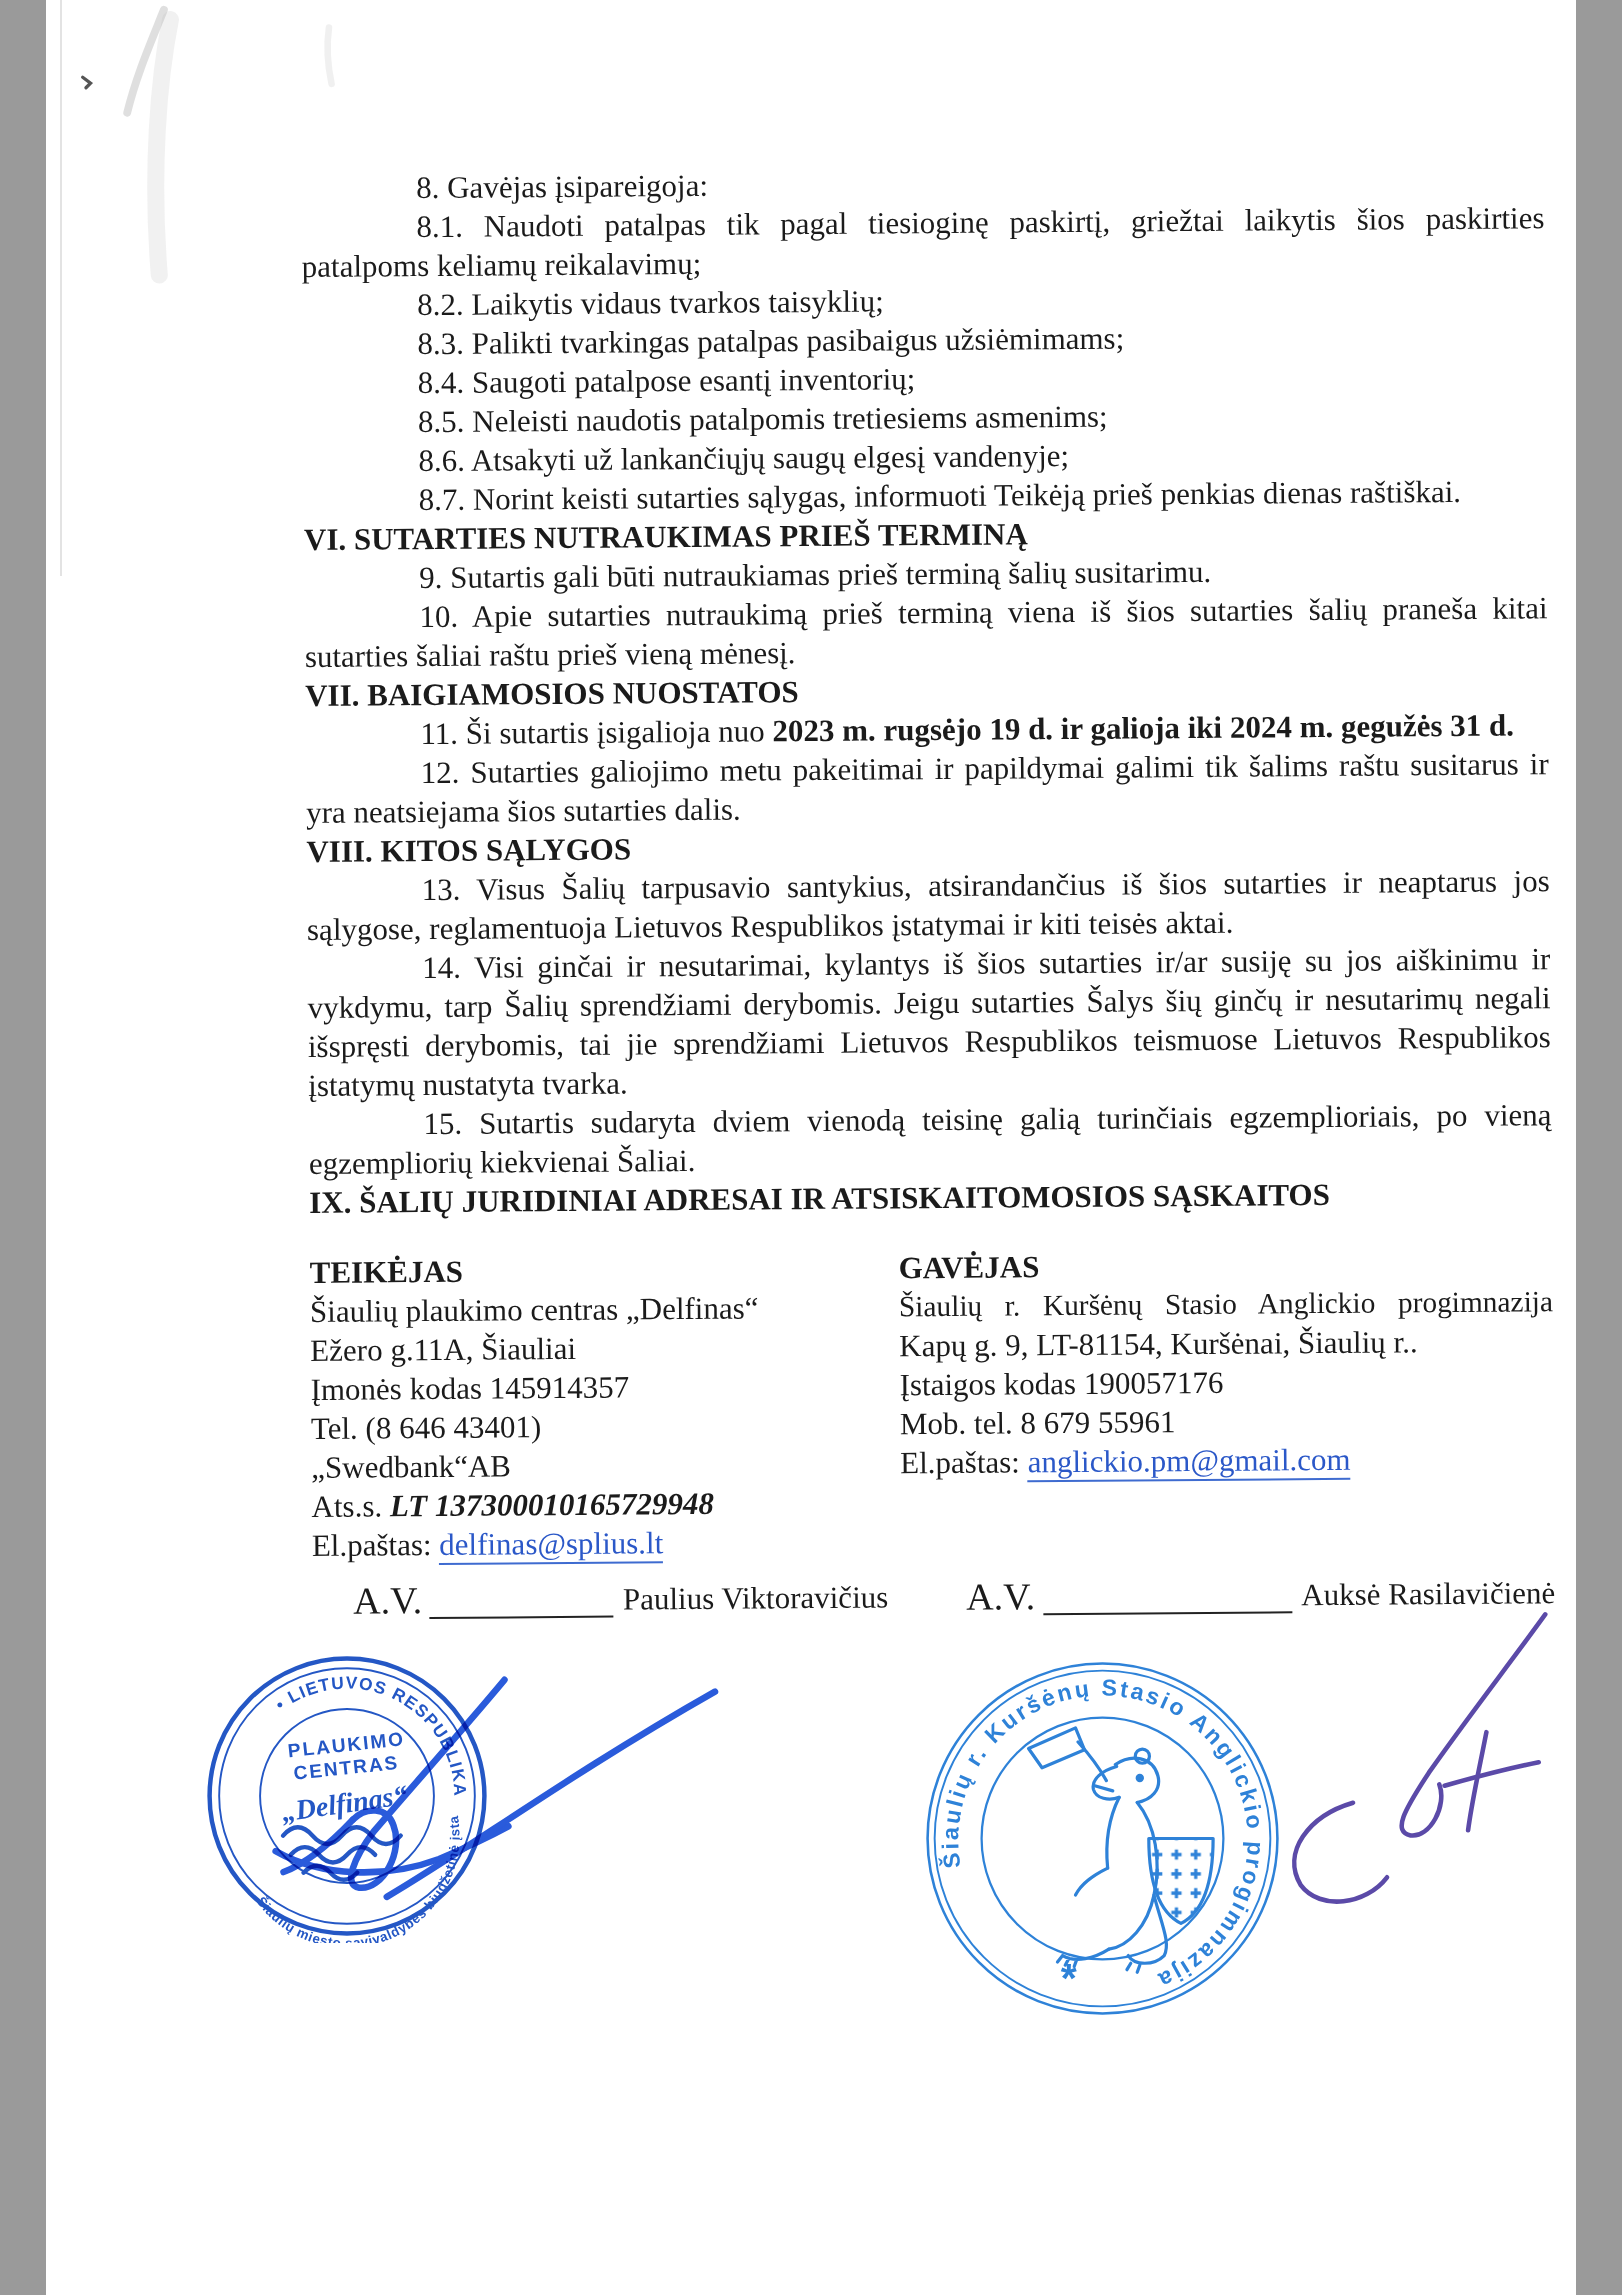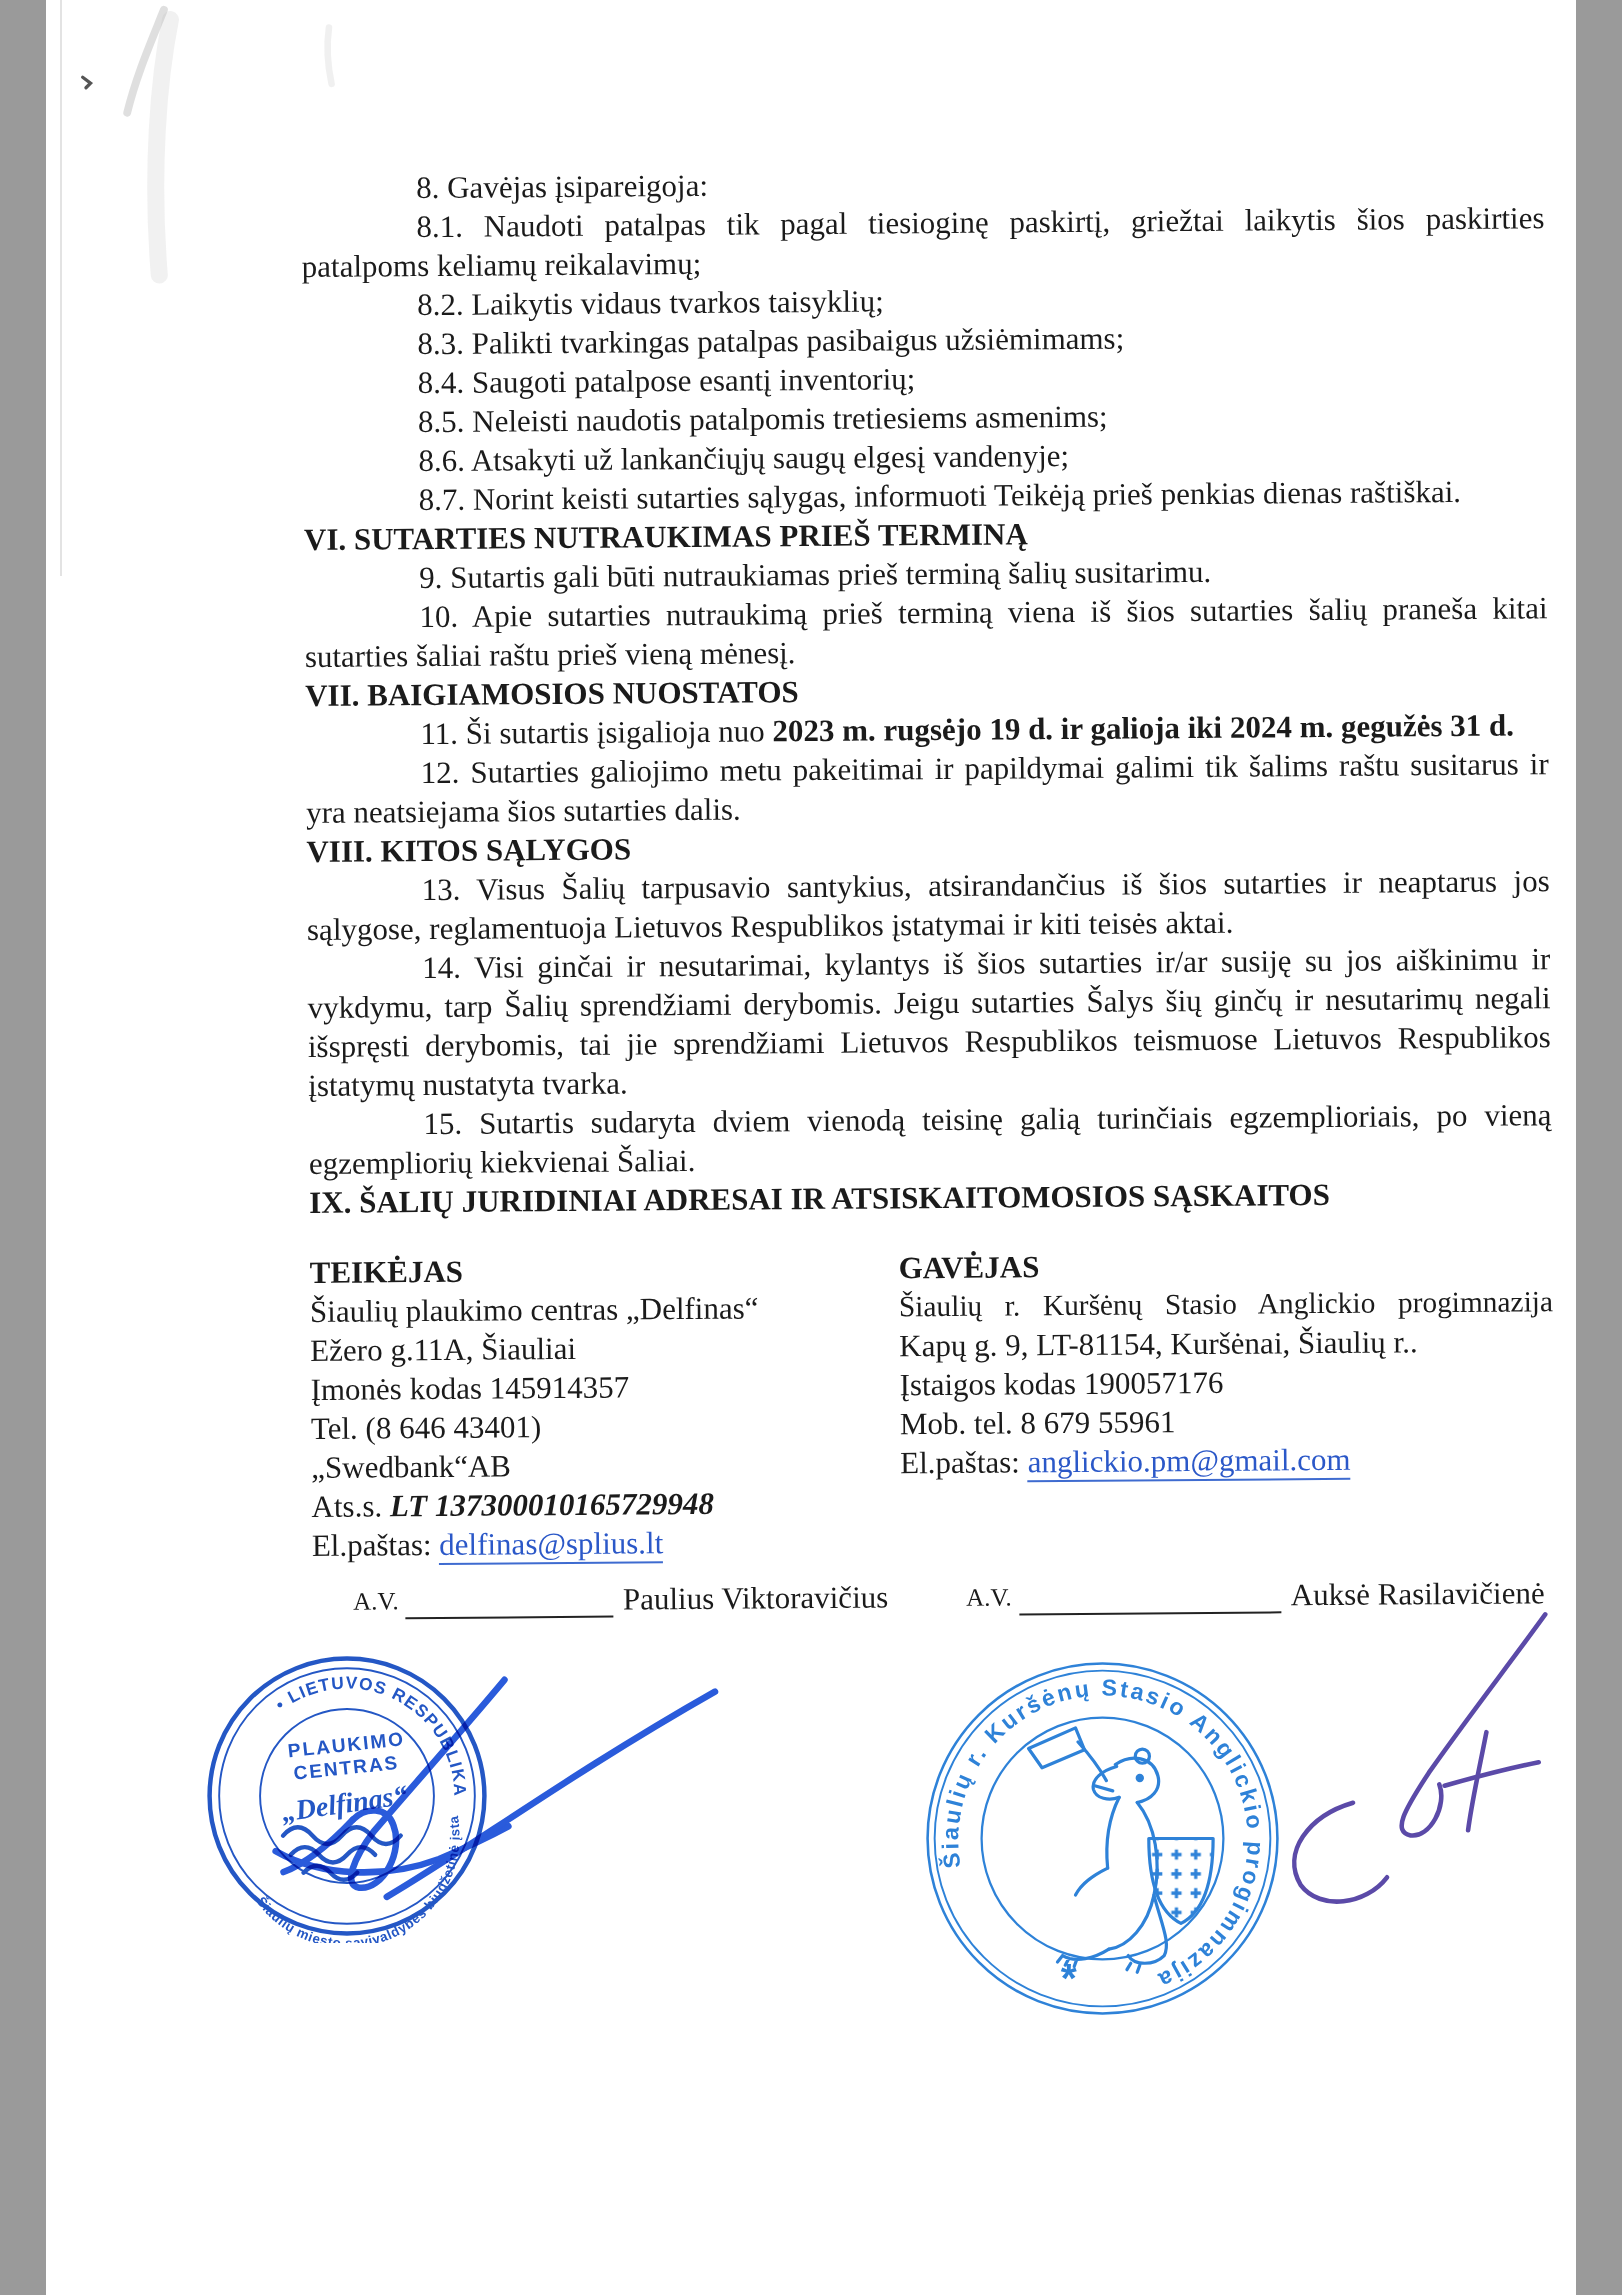--- a/index.html
+++ b/index.html
@@ -23,21 +23,21 @@
   .b{font-weight:bold;}
   .link{color:#2b58c8;border-bottom:2.6px solid #3e6bd0;padding-bottom:0.7px;}
   
   .cols{display:flex;margin-top:31px;}
   .col-left{width:576px;}
   .col-right{width:654px;margin-left:13px;}
   .cols p{text-align:left;text-indent:0;}
   .role{font-weight:bold;}
   .fit{font-size:29.4px !important;text-align:justify !important;text-align-last:justify;}
   .sigrow{display:flex;align-items:flex-start;margin-top:17px;height:47px;}
-  .sigrow .av{font-size:25px;line-height:39px;}
+  .sigrow .av{font-size:38px;line-height:39px;}
   .sigrow .rule{border-bottom:2px solid #222;align-self:flex-end;margin-bottom:9.2px;}
   .rule-l{width:298px;margin-left:6.5px;}
   .rule-r{width:262px;margin-left:7.9px;}
   .sigrow .signer{font-size:31px;line-height:39px;margin-left:9.2px;white-space:nowrap;}
   .av-l{margin-left:41px;}
   .av-r{margin-left:65px;}
   .sig-mt-r{margin-top:96px;}
   
   .stamp,.sig-overlay{position:absolute;mix-blend-mode:multiply;}
   .stamp-left{left:154px;top:1649px;}

